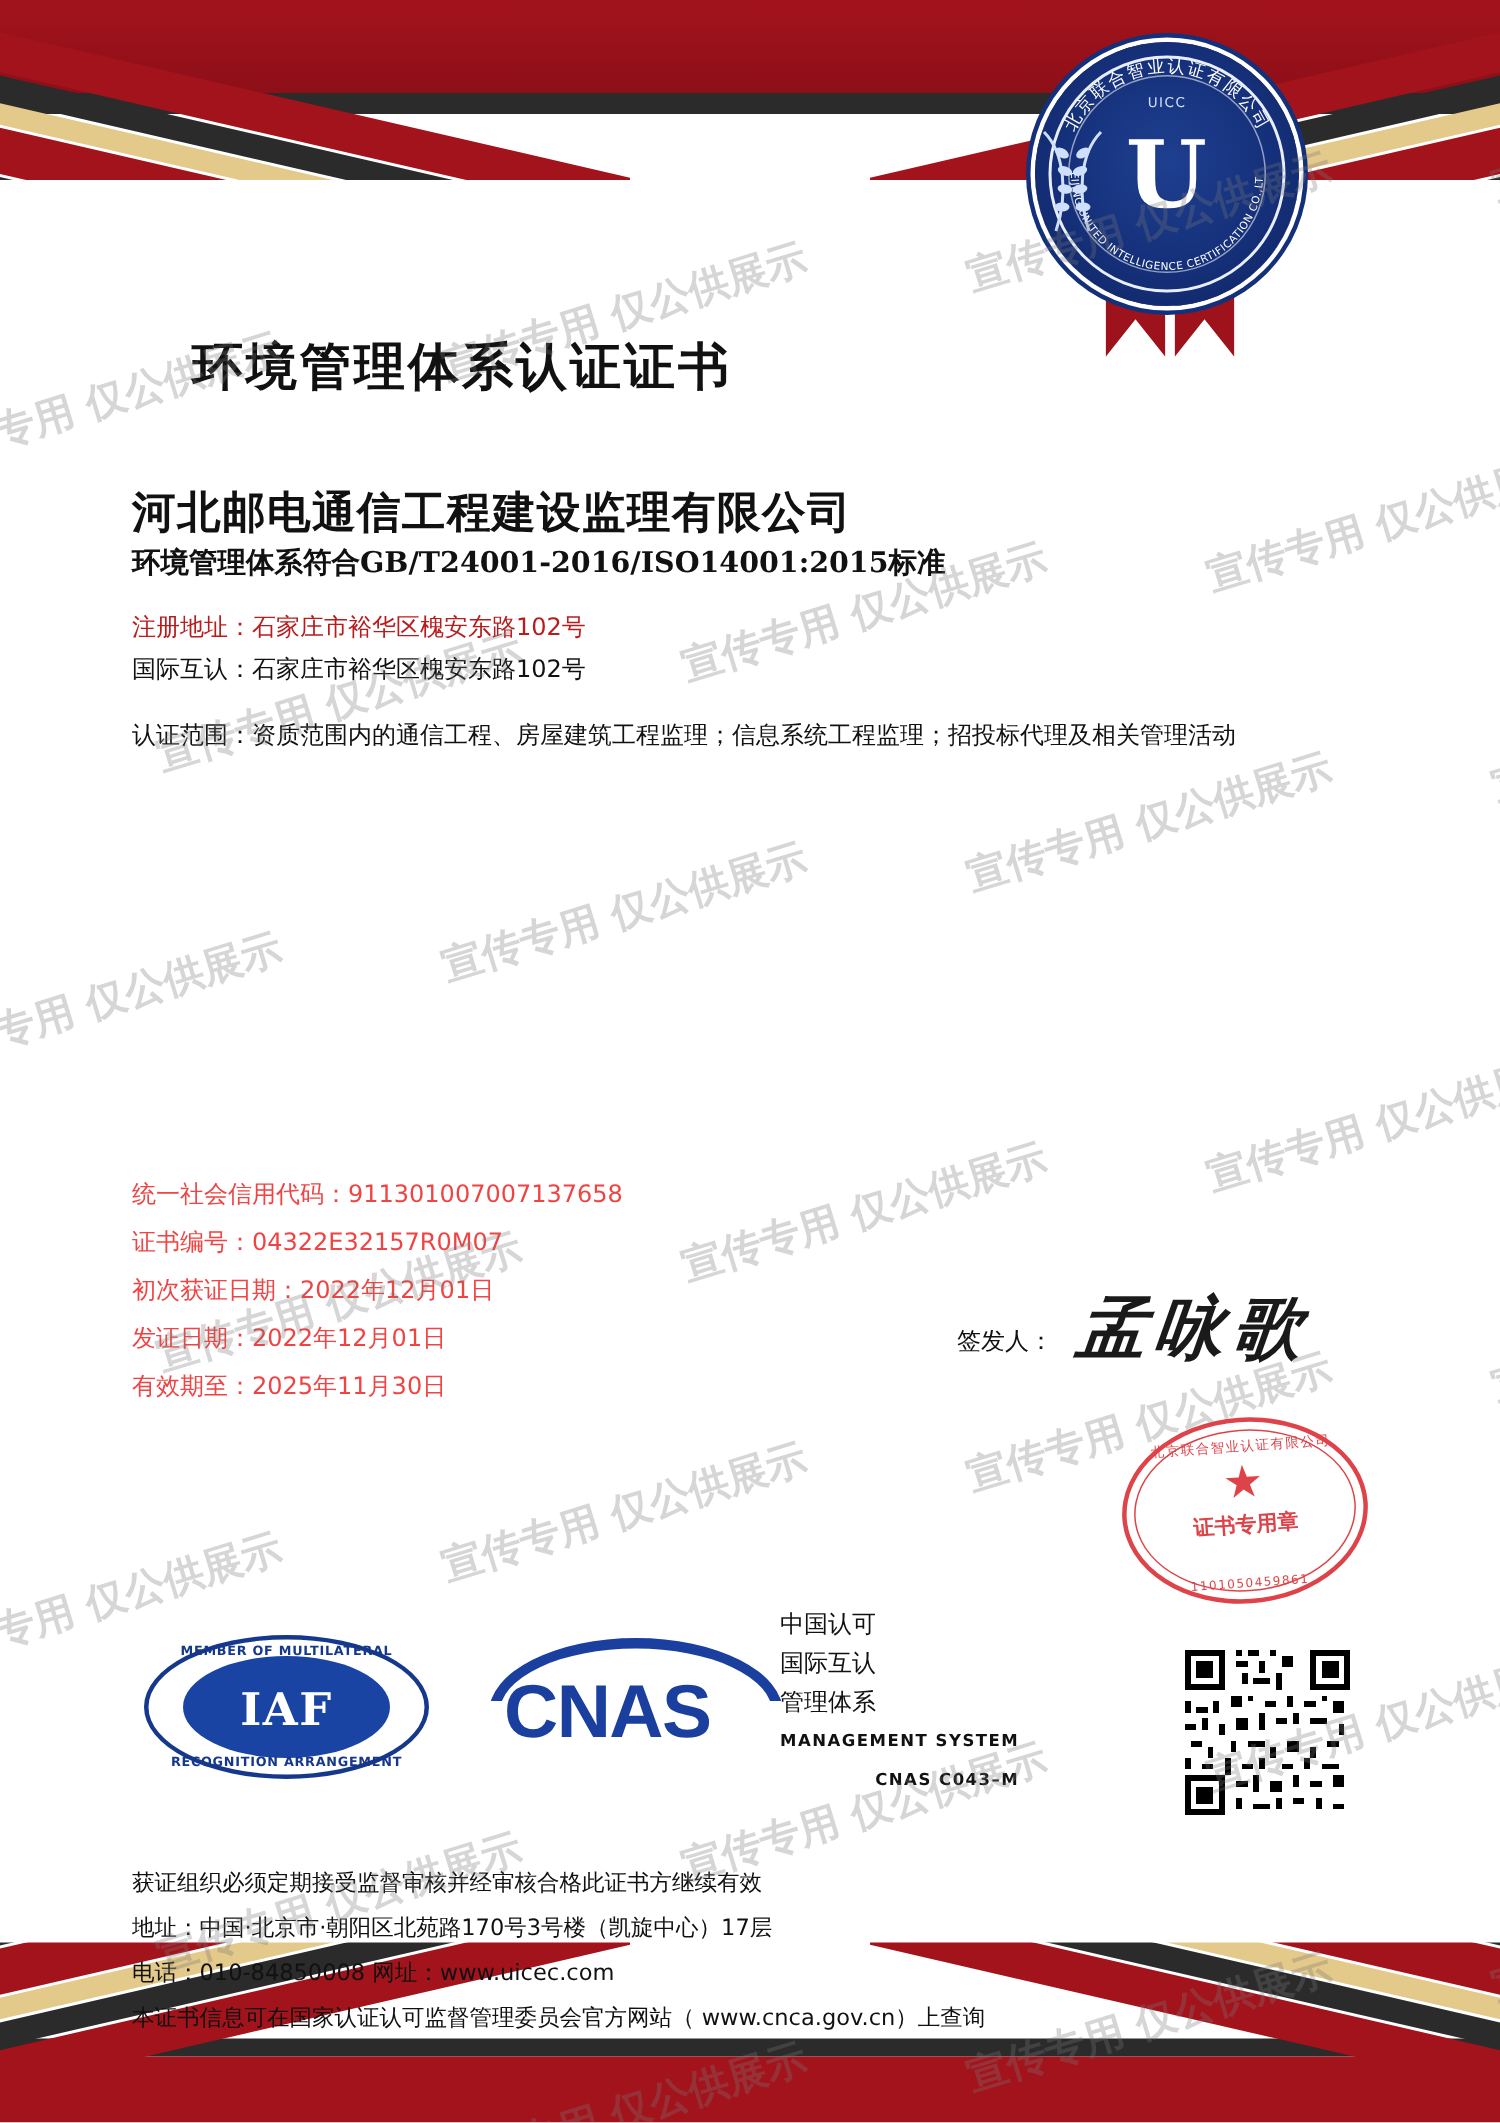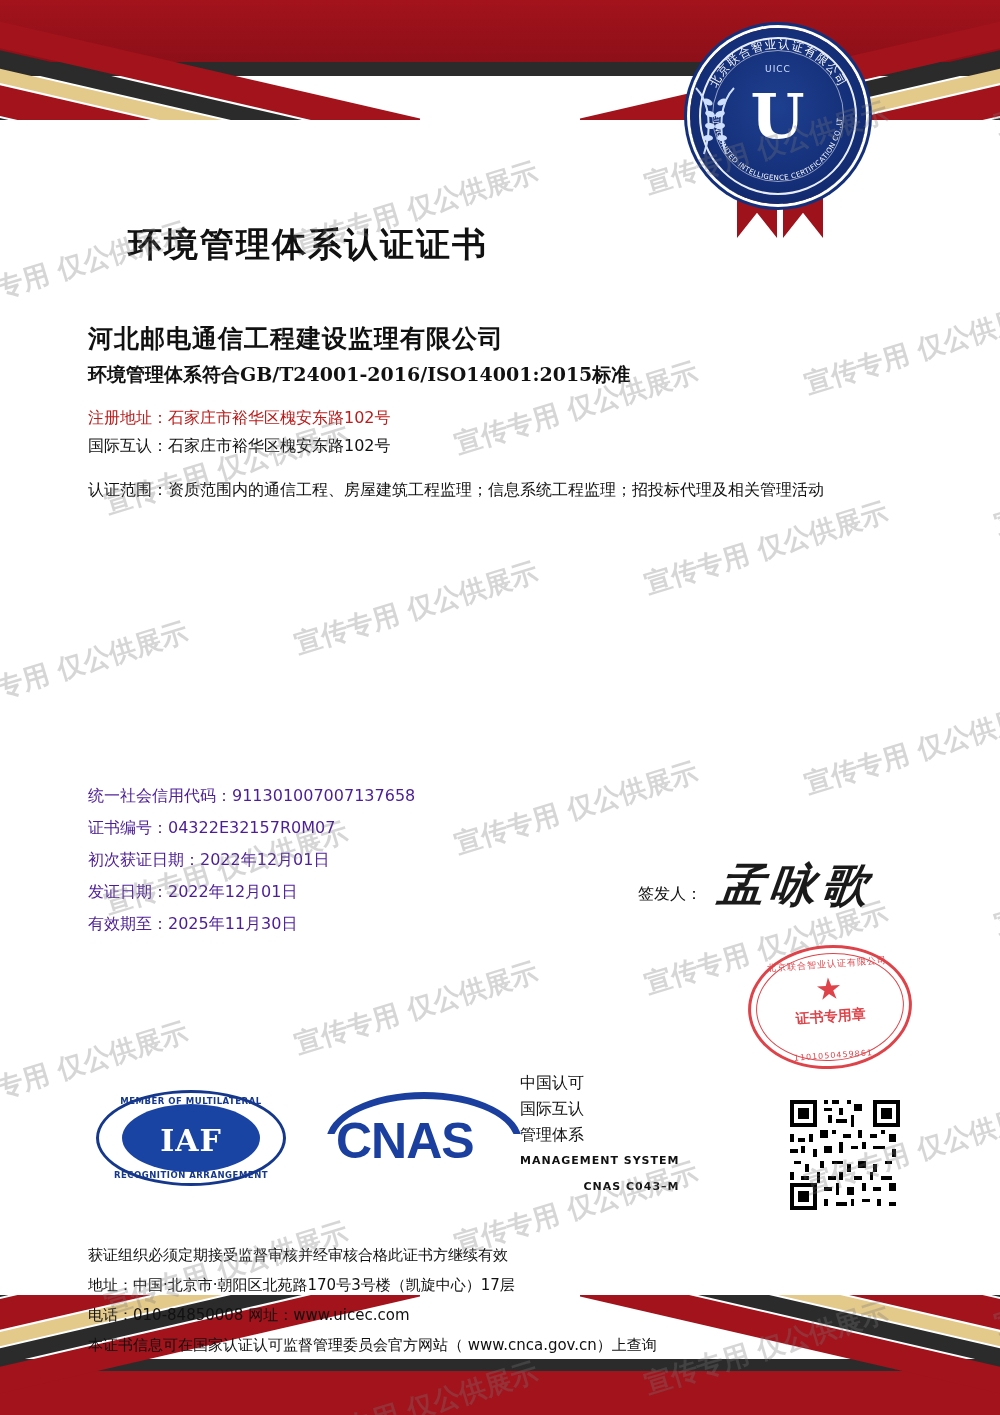--- a/index.html
+++ b/index.html
@@ -48,28 +48,28 @@
      font-size:62px;font-weight:bold;font-family:"DejaVu Serif","Liberation Serif",serif;letter-spacing:1px;}
   .emblem .sub{position:absolute;left:0;right:0;top:36px;text-align:center;color:#cfe0ff;font-size:9px;letter-spacing:1px;}
   .emblem svg{position:absolute;inset:0;}
   .emblem .laurelL,.emblem .laurelR{position:absolute;top:58px;width:26px;height:70px;}
   .emblem .laurelL{left:24px;}
   .emblem .laurelR{right:24px;}
 
   
   .cert-title{position:absolute;left:88px;top:222px;font-size:34px;font-weight:bold;color:#111;
      font-family:"DejaVu Sans","Liberation Sans",sans-serif;letter-spacing:2px;margin-left:40px;}
-  .org{position:absolute;left:88px;top:322px;font-size:25px;font-weight:bold;color:#111;letter-spacing:1px;}
+  .org{position:absolute;left:88px;top:322px;font-size:29px;font-weight:bold;color:#111;letter-spacing:1px;}
   .std{position:absolute;left:88px;top:362px;font-size:19px;font-weight:bold;color:#111;
      font-family:"DejaVu Serif","Liberation Serif",serif;}
   .addr1{position:absolute;left:88px;top:408px;font-size:16px;color:#b91c1c;}
   .addr2{position:absolute;left:88px;top:436px;font-size:16px;color:#111;}
   .scope{position:absolute;left:88px;top:476px;width:810px;font-size:16px;color:#111;line-height:28px;}
 
-  .details{position:absolute;left:88px;top:780px;font-size:16px;color:#4c1d95;line-height:32px;}
+  .details{position:absolute;left:88px;top:780px;font-size:16px;color:#ef4444;line-height:32px;}
   .details div{white-space:nowrap;}
 
   .signer-label{position:absolute;left:638px;top:884px;font-size:16px;color:#111;}
   .signature{position:absolute;left:718px;top:855px;font-size:46px;color:#1a1a1a;
      font-family:"DejaVu Serif","Liberation Serif",serif;font-weight:bold;font-style:italic;
      letter-spacing:6px;transform:skewX(-6deg);}
 
   
   .stamp{position:absolute;left:748px;top:945px;width:158px;height:118px;border-radius:50%;
      border:3px solid #d8232a;color:#d8232a;opacity:.85;transform:rotate(-4deg);}

